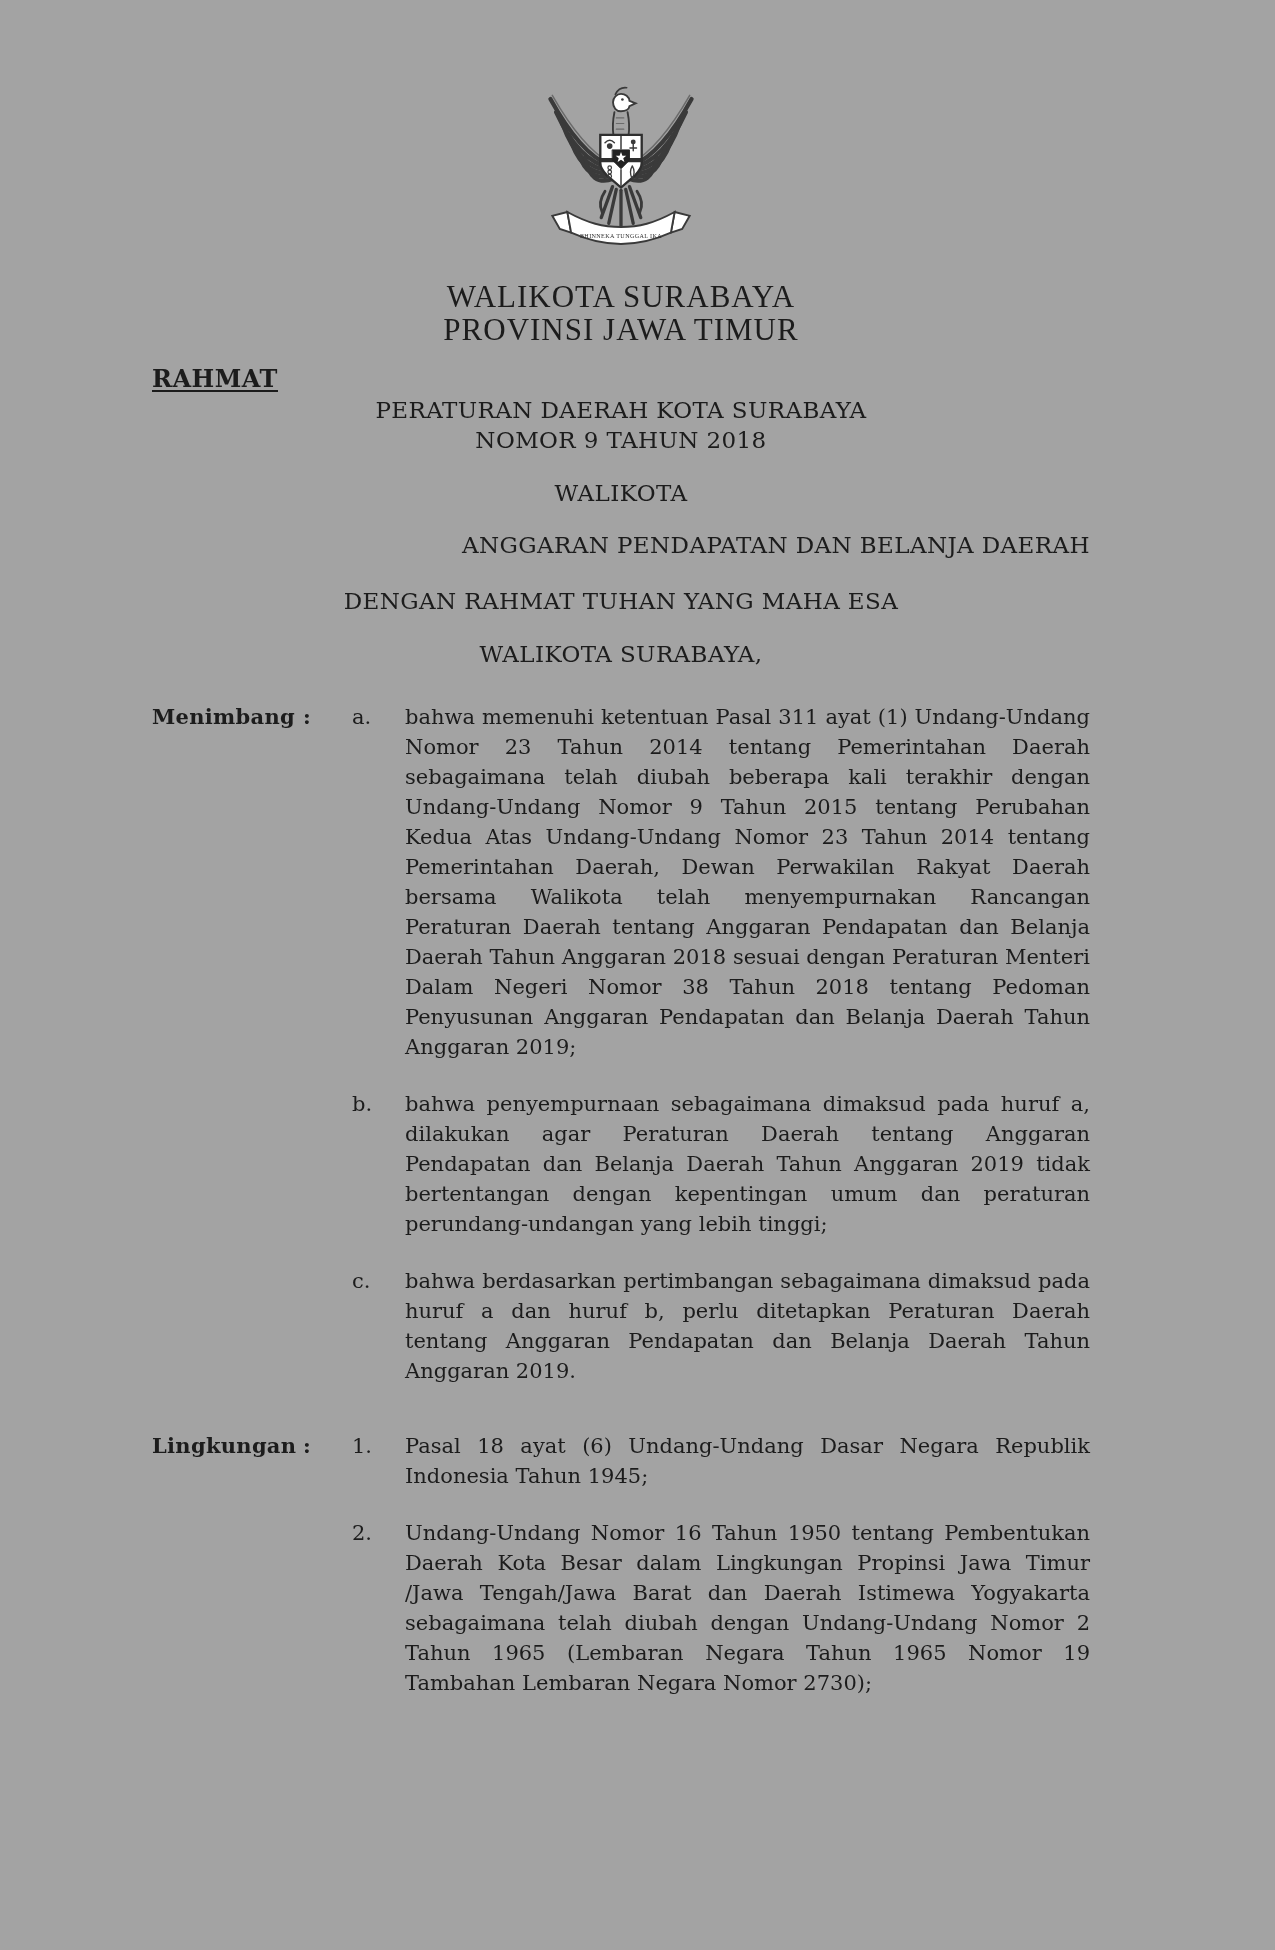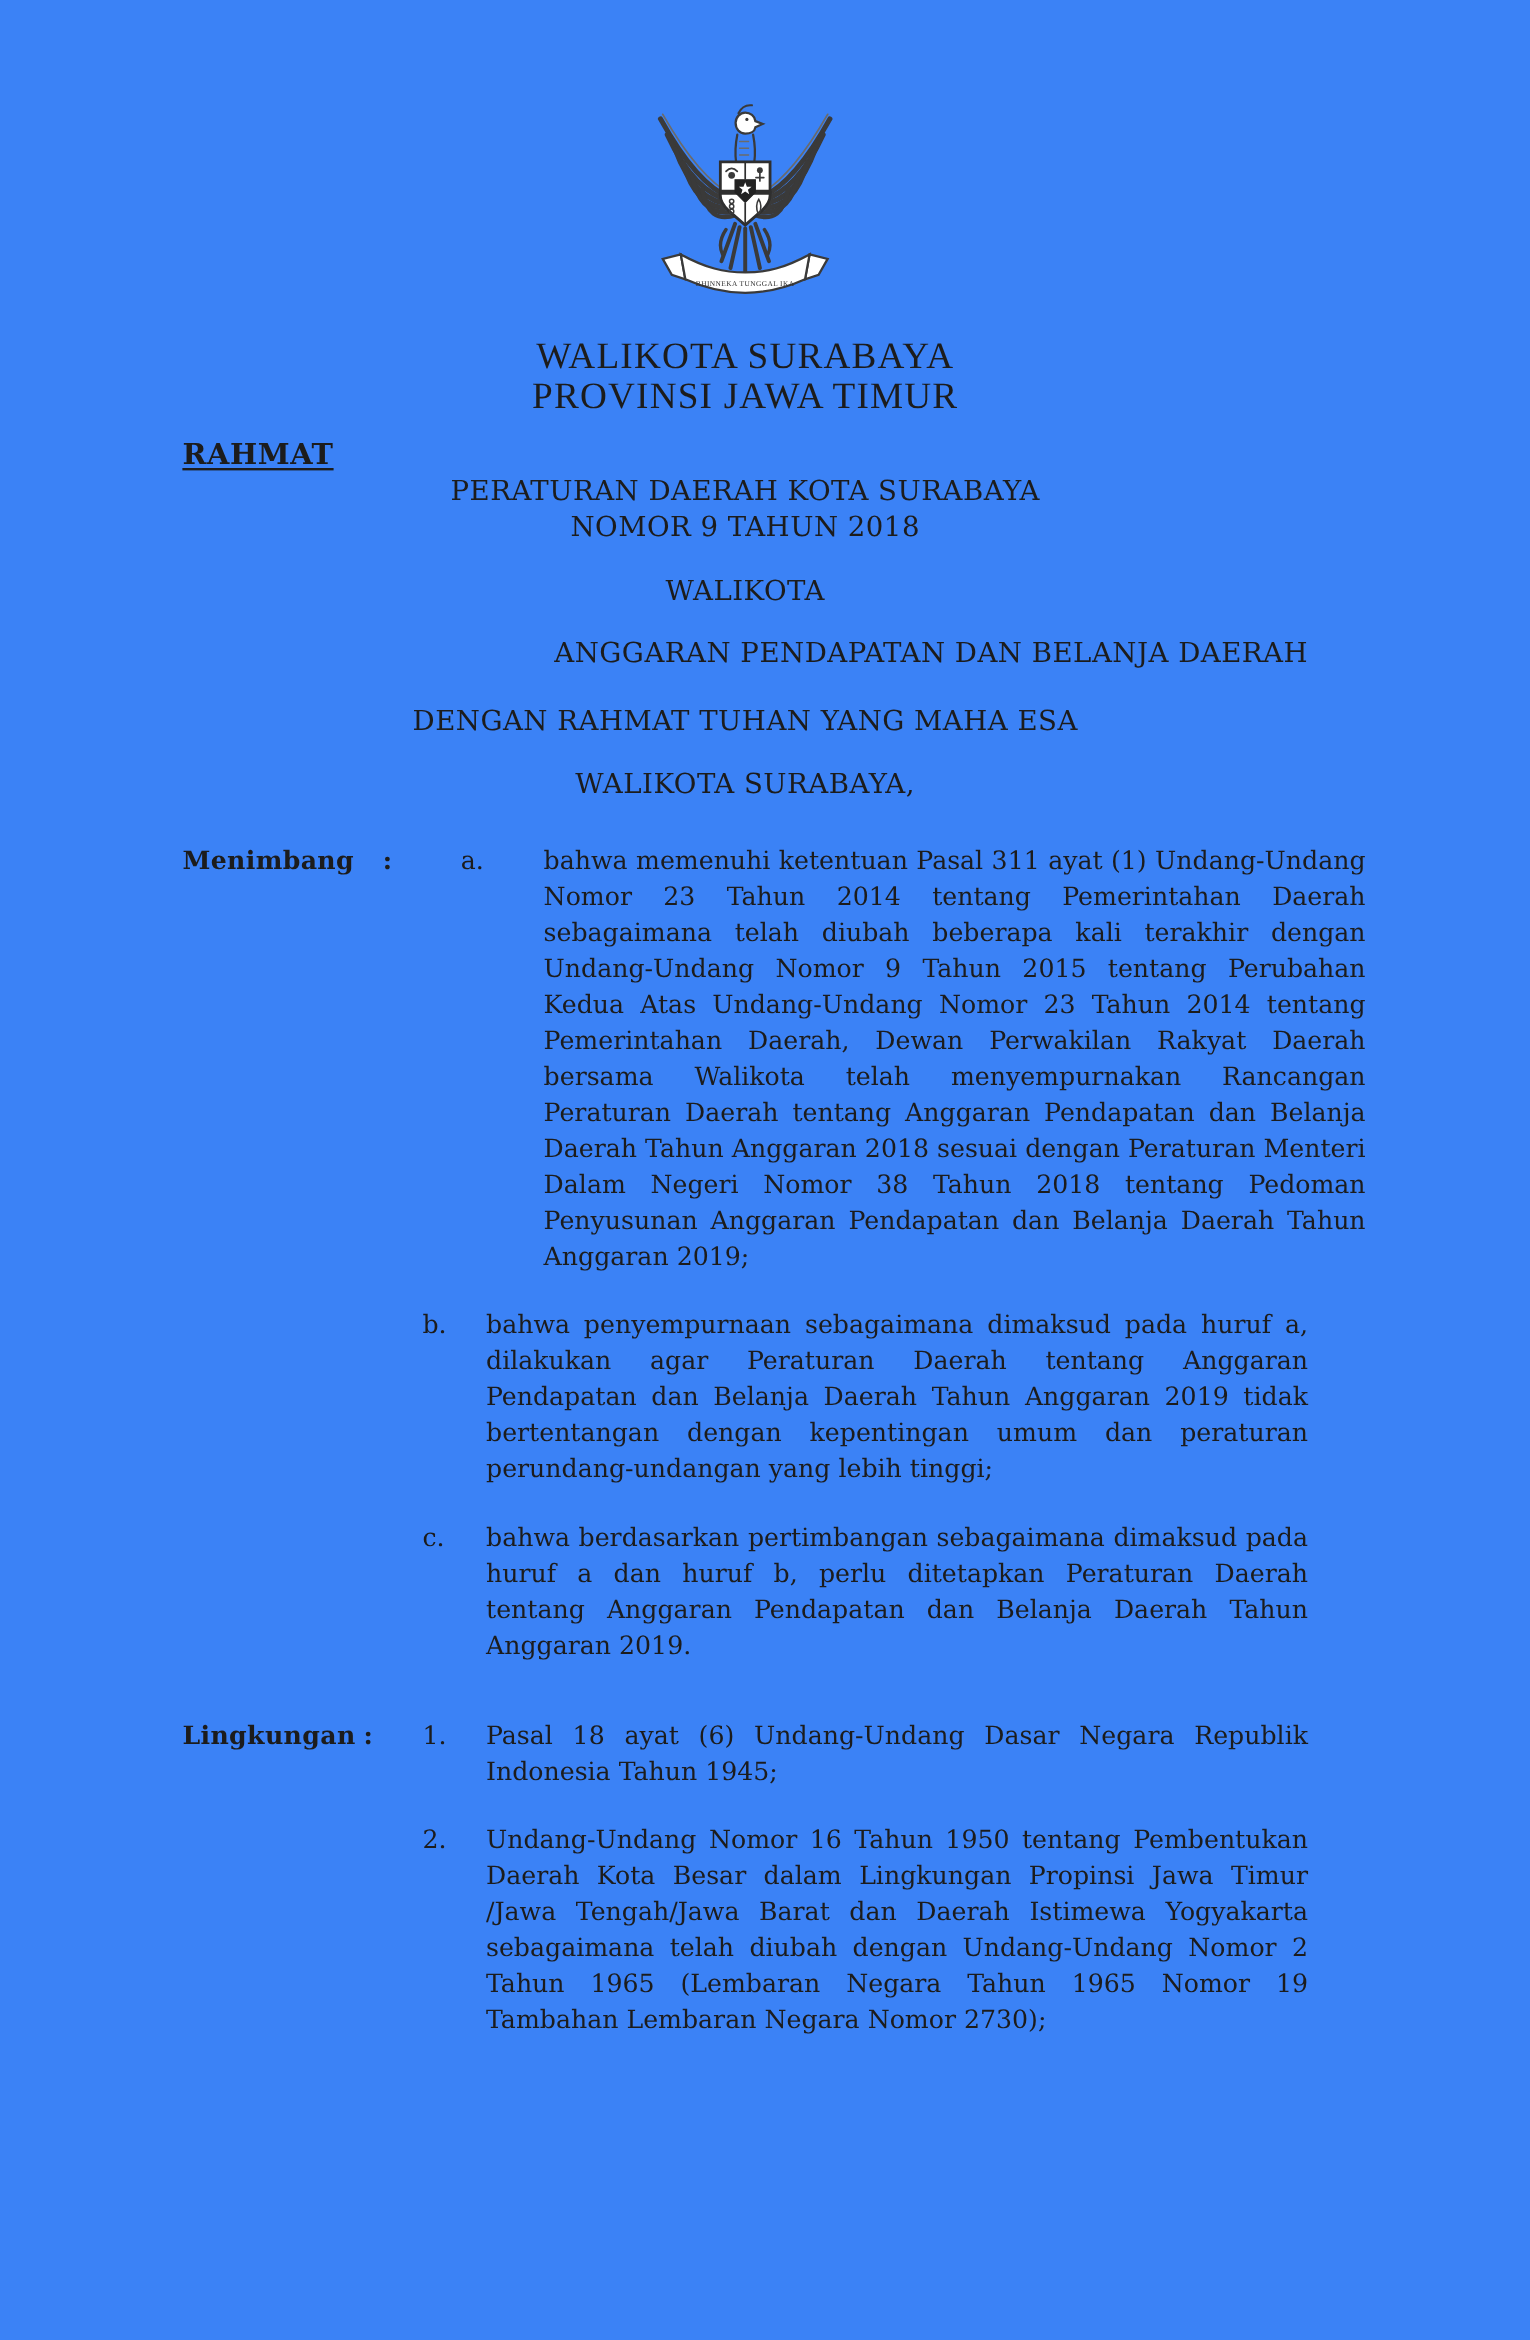--- a/index.html
+++ b/index.html
@@ -1,21 +1,21 @@
 <!DOCTYPE html>
 <html lang="id"><head>
 <meta charset="utf-8">
 <style>
   html, body { margin: 0; padding: 0; background: #e8e8e8; }
   .page {
     position: relative;
     width: 1275px;
     height: 1950px;
     margin: 0 auto;
-    background: #3b82f6;
+    background: #a3a3a3;
     color: #1c1c1c;
     font-family: "DejaVu Serif", serif;
     overflow: hidden;
   }
   .content {
     margin-left: 152px;
     width: 938px;
   }
   .emblem {
     display: block;
@@ -52,21 +52,21 @@
   .t-grace    { margin-top: 26px; }
   .t-authority{ margin-top: 23px; }
 
   .preamble-row {
     display: grid;
     grid-template-columns: 151px 49px 53px 685px;
     align-items: start;
     font-size: 21px;
     line-height: 30px;
   }
-  .row-first   { margin-top: 33px; gap: 16px; }
+  .row-first   { margin-top: 33px; }
   .row-next    { margin-top: 27px; }
   .row-section { margin-top: 45px; }
   .pre-label { font-weight: bold; letter-spacing: 0.3px; }
   .pre-colon { font-weight: bold; }
   .pre-marker { }
   .pre-text {
     text-align: justify;
     text-justify: inter-word;
   }
 </style>

